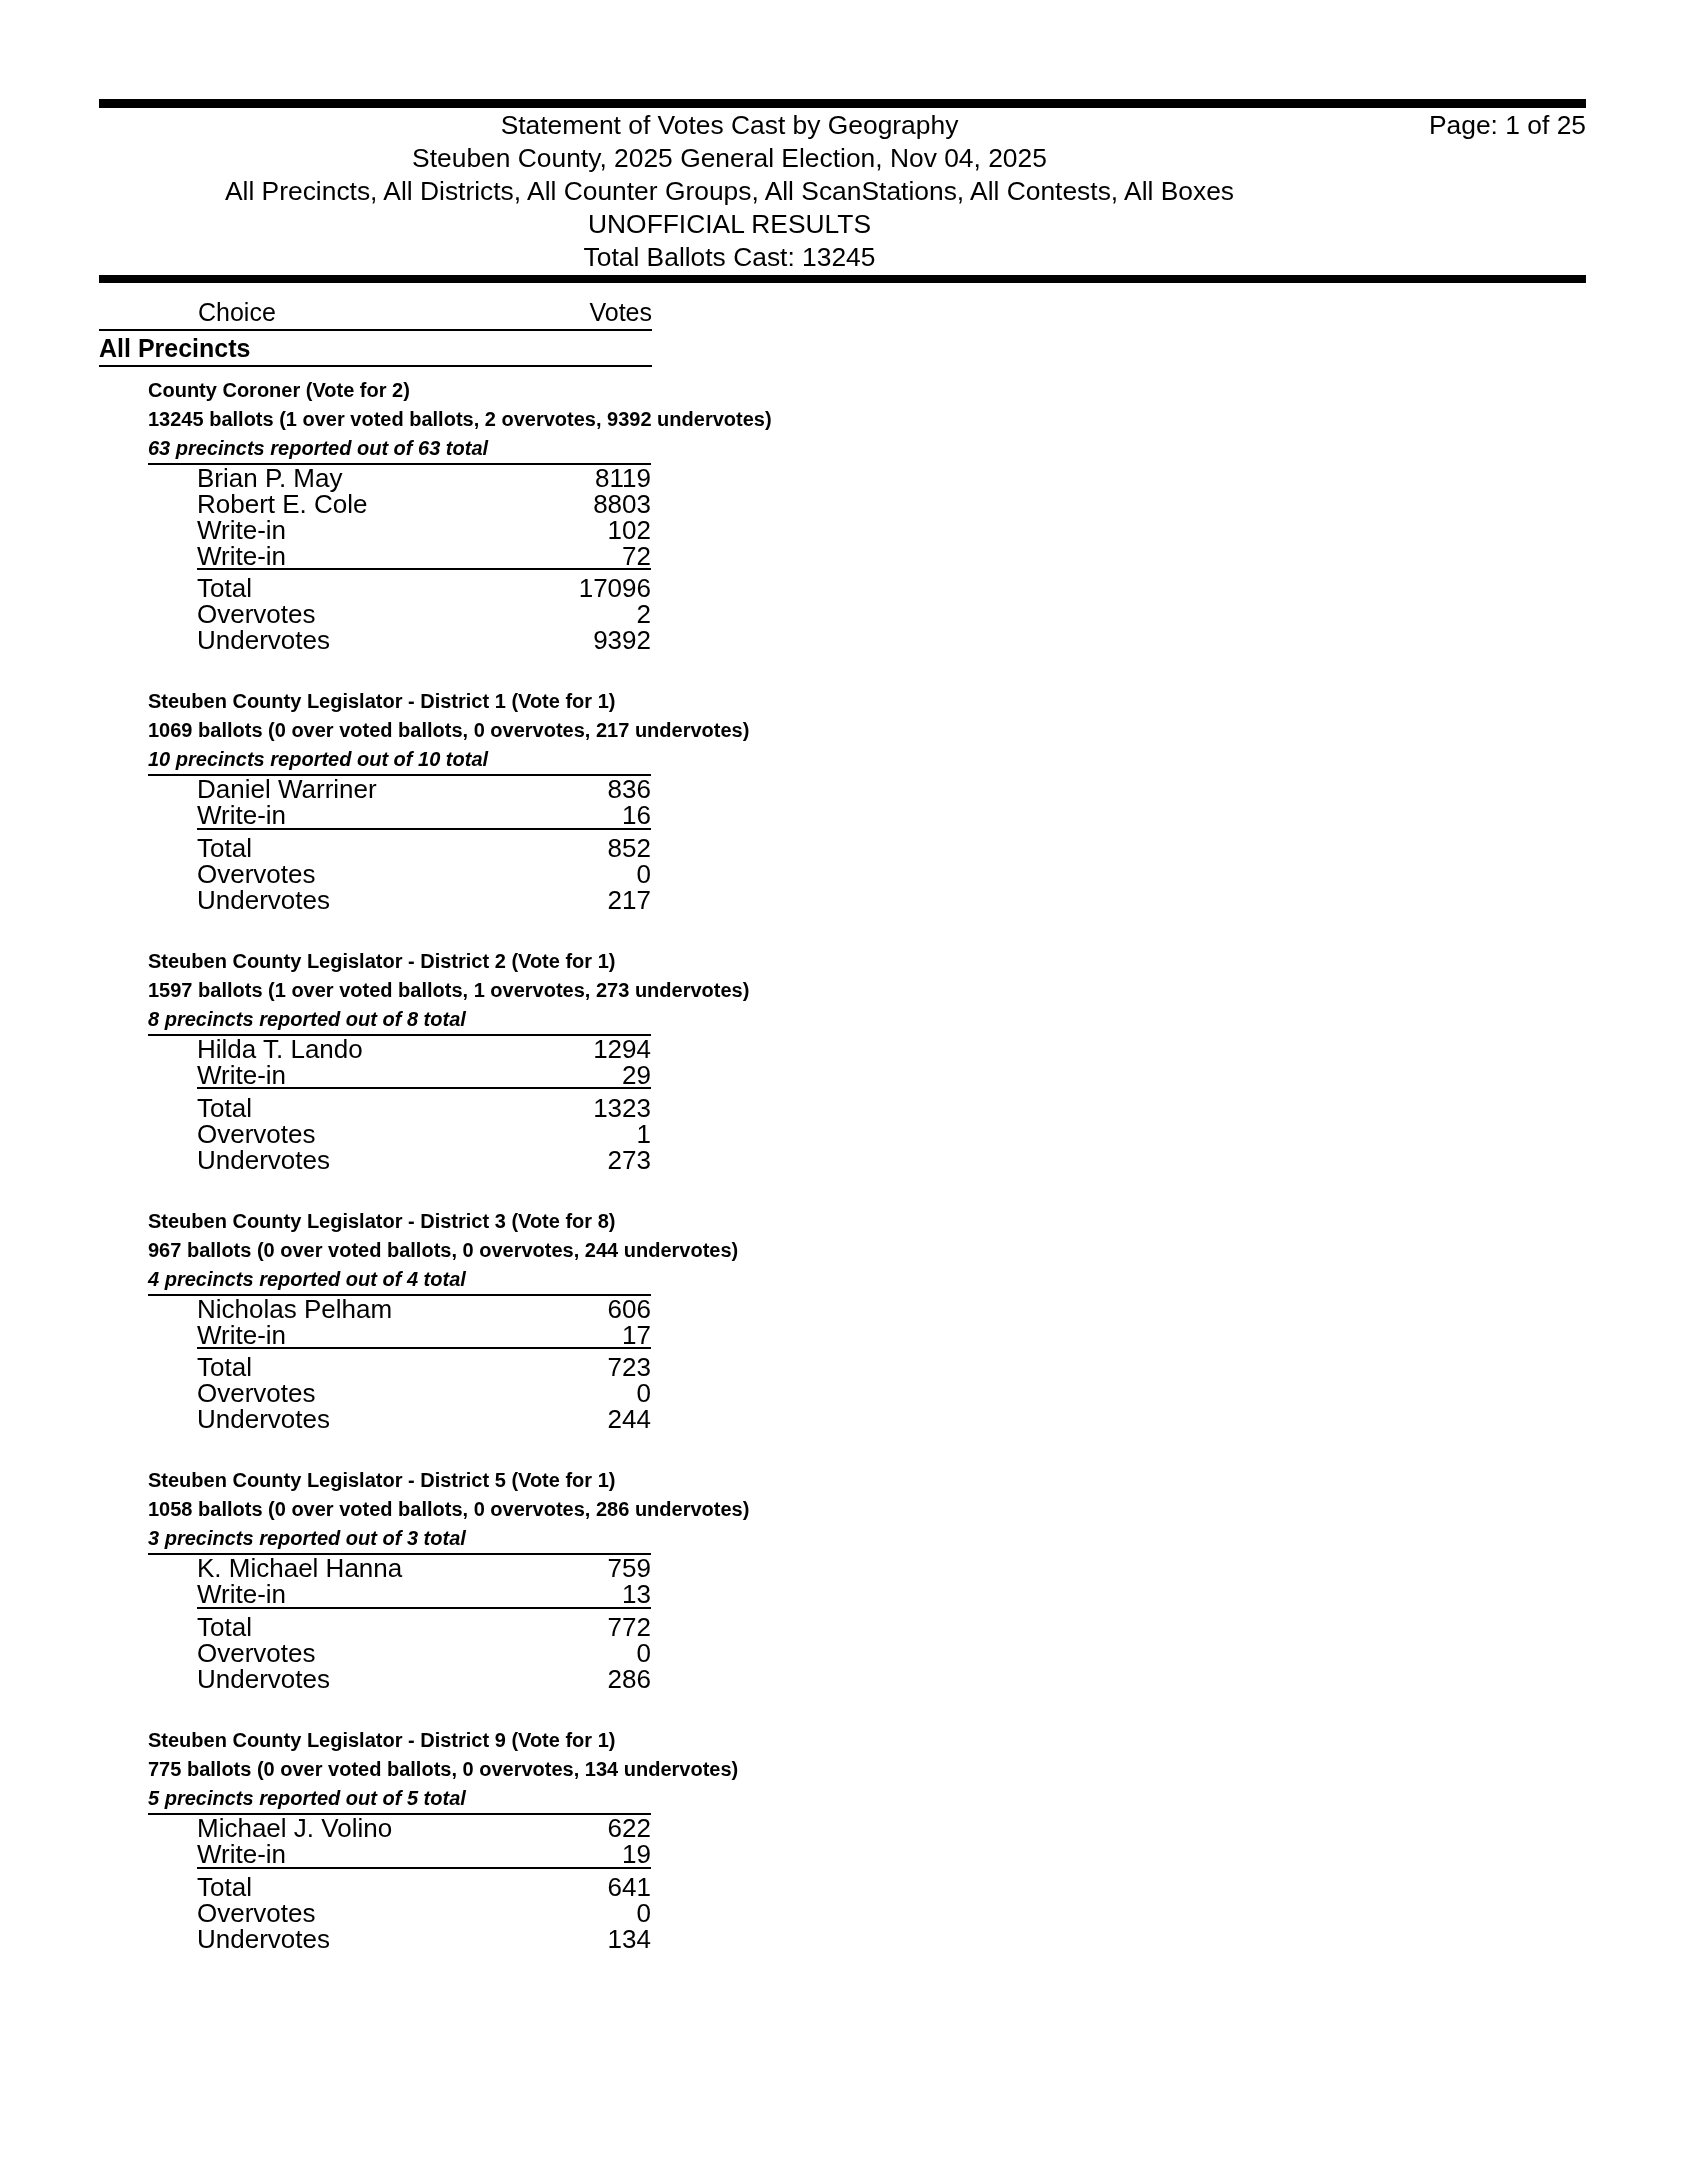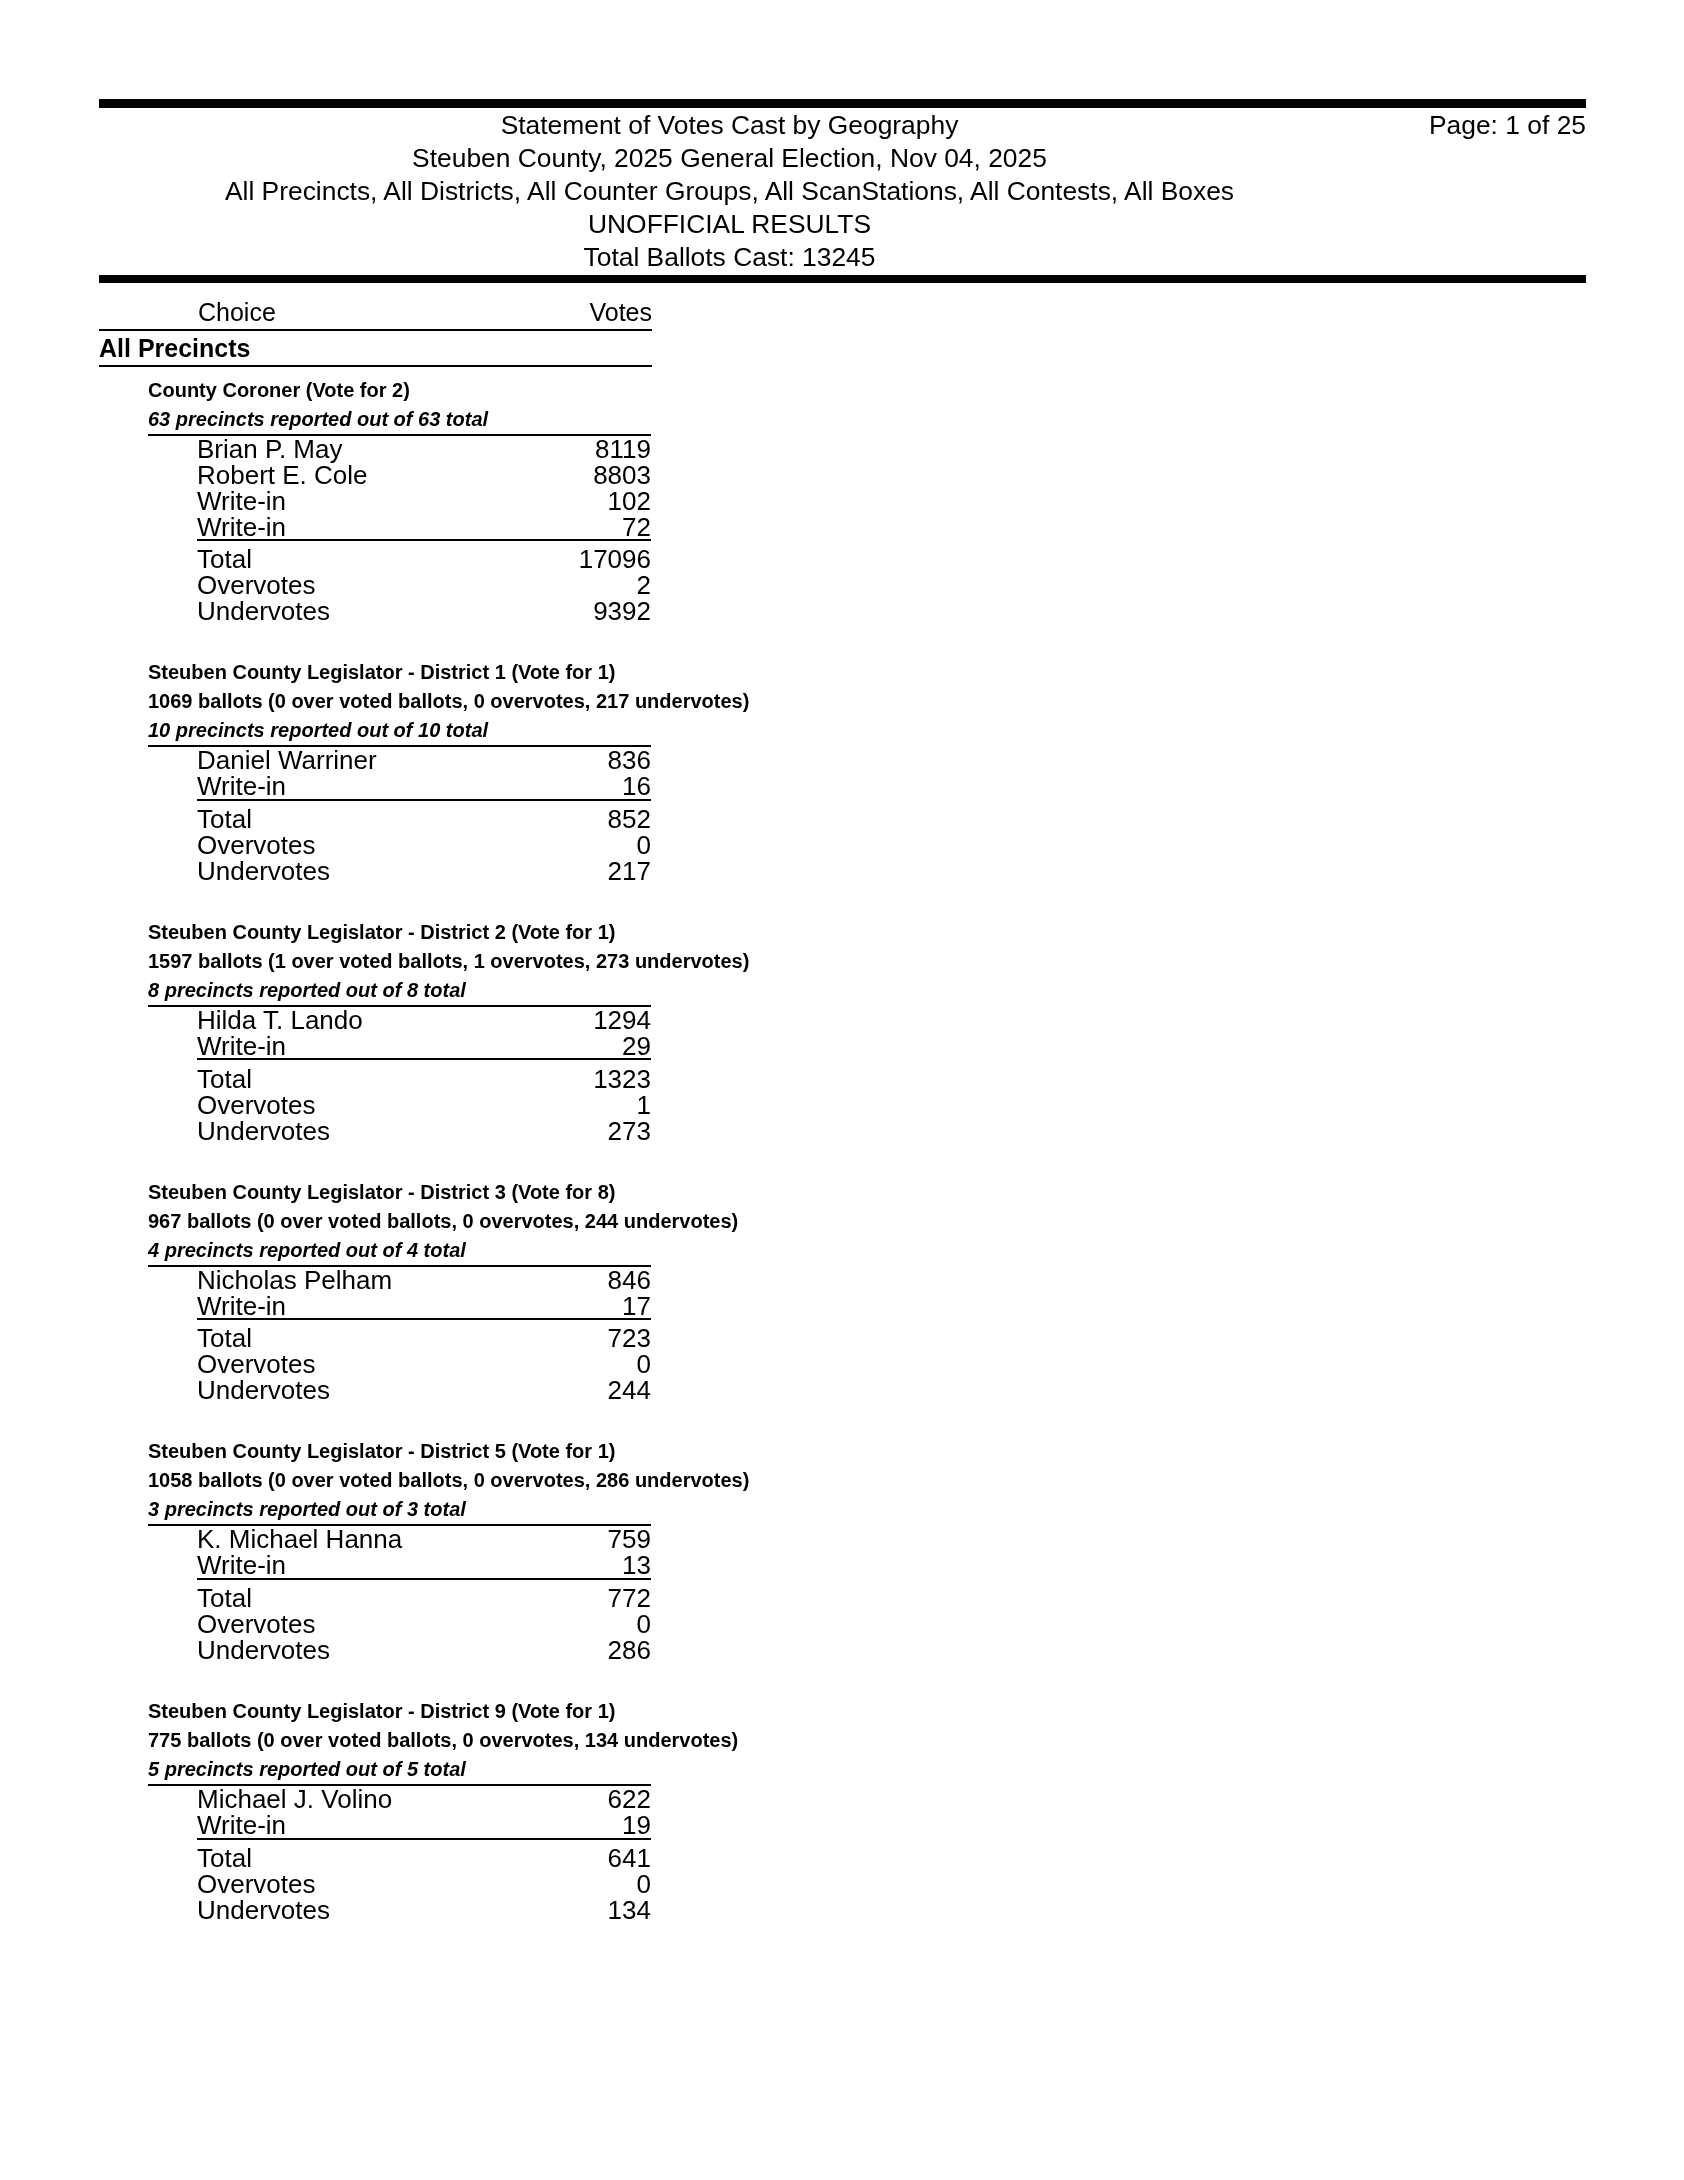--- a/index.html
+++ b/index.html
@@ -43,20 +43,21 @@
 
   <div class="colhead">
     <span class="choice">Choice</span>
     <span class="votes">Votes</span>
   </div>
   <div class="section">All Precincts</div>
 
   <div id="contests">
       <div class="contest">
     <div class="title">County Coroner (Vote for 2)</div>
+    <div class="ballots">13245 ballots (1 over voted ballots, 2 overvotes, 9392 undervotes)</div>
     <div class="precincts">63 precincts reported out of 63 total</div>
     <div class="rows">
           <div class="row">
             <span>Brian P. May</span>
             <span class="val">8119</span>
           </div>
           <div class="row">
             <span>Robert E. Cole</span>
             <span class="val">8803</span>
           </div>
@@ -136,21 +137,21 @@
           </div>
         </div>
   </div>
       <div class="contest">
     <div class="title">Steuben County Legislator - District 3 (Vote for 8)</div>
     <div class="ballots">967 ballots (0 over voted ballots, 0 overvotes, 244 undervotes)</div>
     <div class="precincts">4 precincts reported out of 4 total</div>
     <div class="rows">
           <div class="row">
             <span>Nicholas Pelham</span>
-            <span class="val">846</span>
+            <span class="val">606</span>
           </div>
           <div class="row last-choice">
             <span>Write-in</span>
             <span class="val">17</span>
           </div>
           <div class="row">
             <span>Total</span>
             <span class="val">723</span>
           </div>
           <div class="row">

